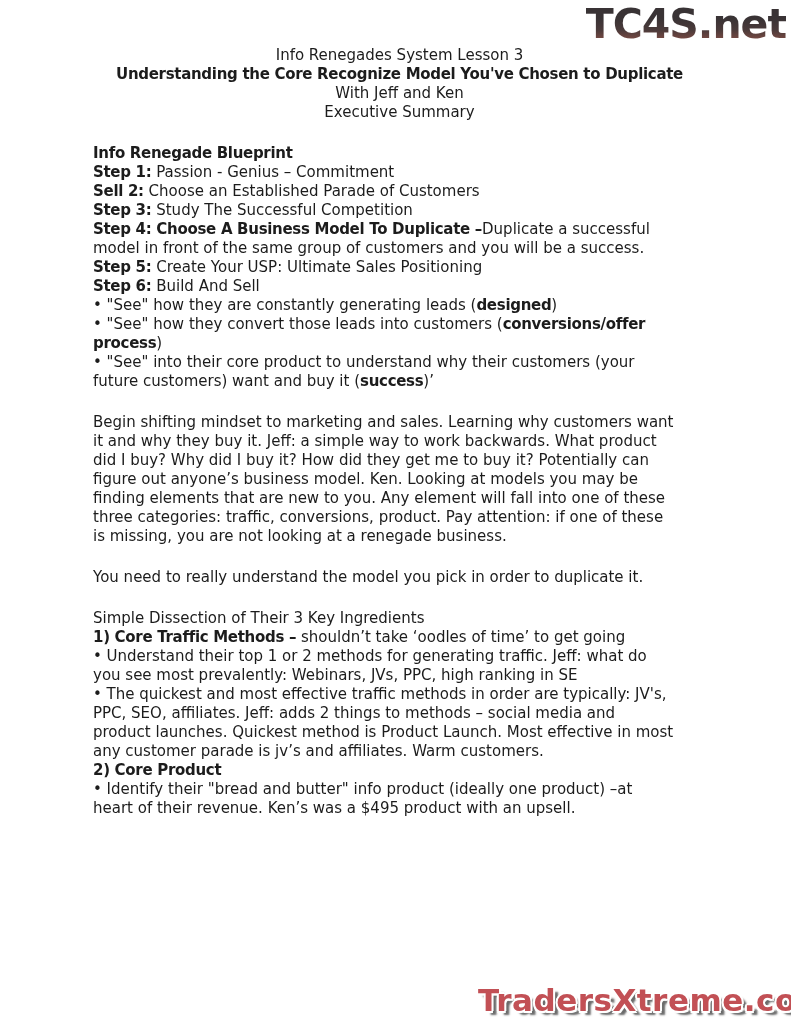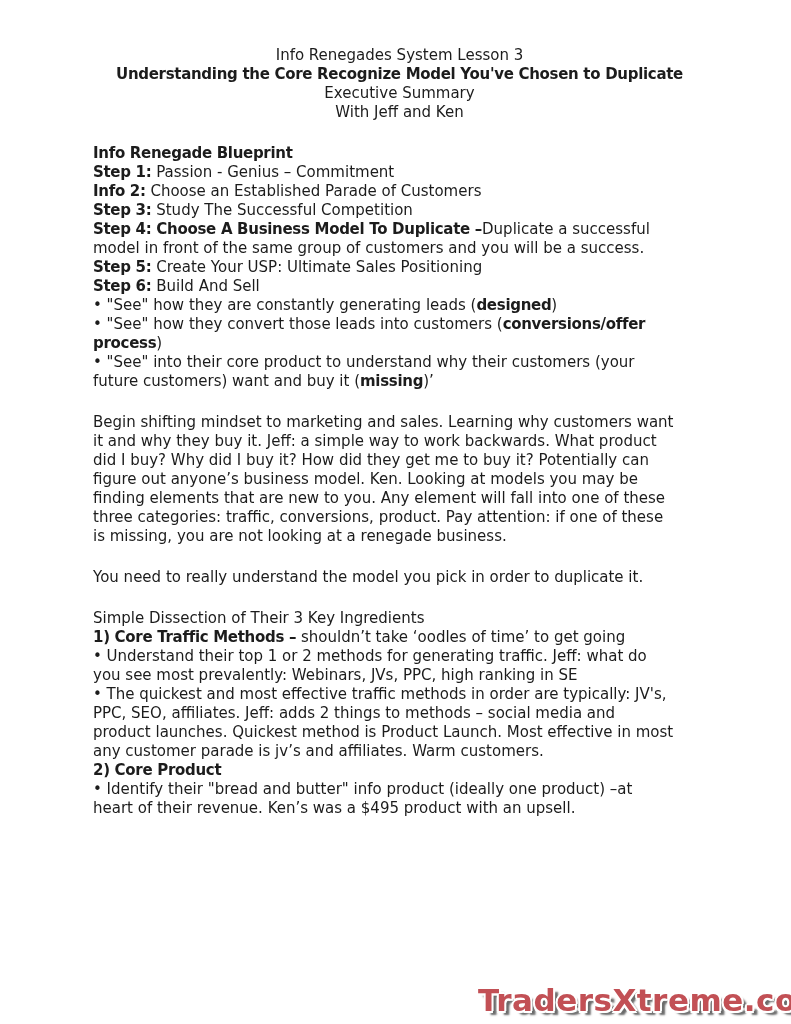--- a/index.html
+++ b/index.html
@@ -62,38 +62,39 @@
     text-shadow:
       2px 0 0 #fff,-2px 0 0 #fff,0 2px 0 #fff,0 -2px 0 #fff,
       1.5px 1.5px 0 #fff,-1.5px 1.5px 0 #fff,1.5px -1.5px 0 #fff,-1.5px -1.5px 0 #fff,
       5px 4px 2px rgba(80,80,80,0.85);
   }
 </style>
 </head>
 <body>
 
 <div class="page">
+  <div class="tc4s-logo">TC4S.net</div>
   <div class="doc">
       <div class="para center"><span>Info Renegades System Lesson 3</span></div>
       <div class="para center"><span class="b">Understanding the Core Recognize Model You've Chosen to Duplicate</span></div>
+      <div class="para center"><span>With Jeff and Ken</span></div>
       <div class="para center"><span>Executive Summary</span></div>
-      <div class="para center"><span>With Jeff and Ken</span></div>
       <div class="para gap"><span class="b">Info Renegade Blueprint</span></div>
       <div class="para"><span class="b">Step 1:</span><span> Passion - Genius – Commitment</span></div>
-      <div class="para"><span class="b">Info 2:</span><span> Choose an Established Parade of Customers</span></div>
+      <div class="para"><span class="b">Sell 2:</span><span> Choose an Established Parade of Customers</span></div>
       <div class="para"><span class="b">Step 3:</span><span> Study The Successful Competition</span></div>
       <div class="para"><span class="b">Step 4: Choose A Business Model To Duplicate –</span><span>Duplicate a successful
 model in front of the same group of customers and you will be a success.</span></div>
       <div class="para"><span class="b">Step 5:</span><span> Create Your USP: Ultimate Sales Positioning</span></div>
       <div class="para"><span class="b">Step 6:</span><span> Build And Sell</span></div>
       <div class="para"><span>• "See" how they are constantly generating leads (</span><span class="b">designed</span><span>)</span></div>
       <div class="para"><span>• "See" how they convert those leads into customers (</span><span class="b">conversions/offer
 process</span><span>)</span></div>
       <div class="para"><span>• "See" into their core product to understand why their customers (your
-future customers) want and buy it (</span><span class="b">missing</span><span>)’</span></div>
+future customers) want and buy it (</span><span class="b">success</span><span>)’</span></div>
       <div class="para gap"><span>Begin shifting mindset to marketing and sales. Learning why customers want
 it and why they buy it. Jeff: a simple way to work backwards. What product
 did I buy? Why did I buy it? How did they get me to buy it? Potentially can
 figure out anyone’s business model. Ken. Looking at models you may be
 finding elements that are new to you. Any element will fall into one of these
 three categories: traffic, conversions, product. Pay attention: if one of these
 is missing, you are not looking at a renegade business.</span></div>
       <div class="para gap"><span>You need to really understand the model you pick in order to duplicate it.</span></div>
       <div class="para gap"><span>Simple Dissection of Their 3 Key Ingredients</span></div>
       <div class="para"><span class="b">1) Core Traffic Methods –</span><span> shouldn’t take ‘oodles of time’ to get going</span></div>

